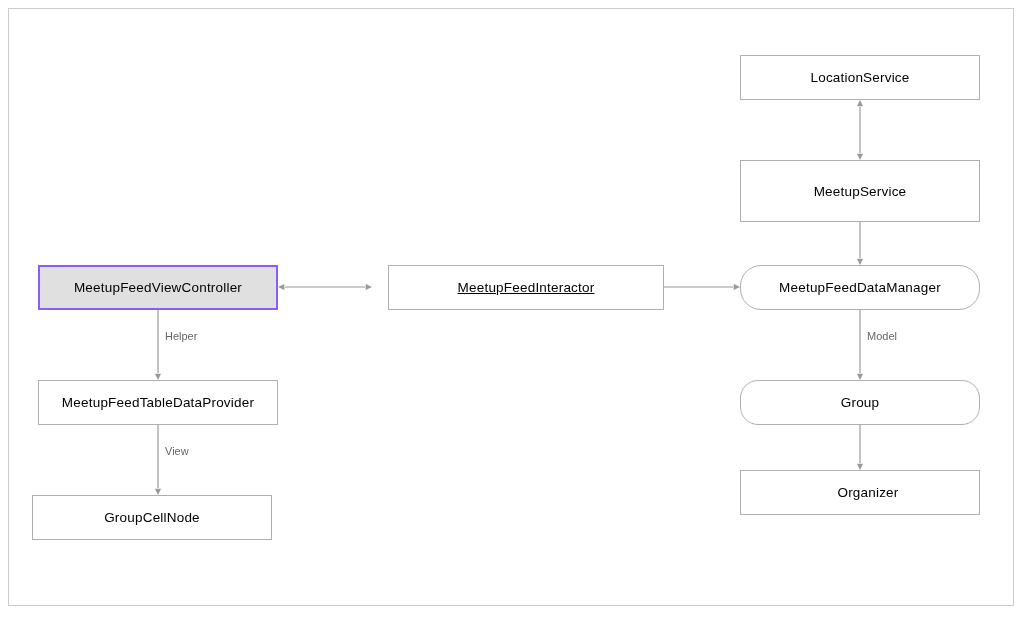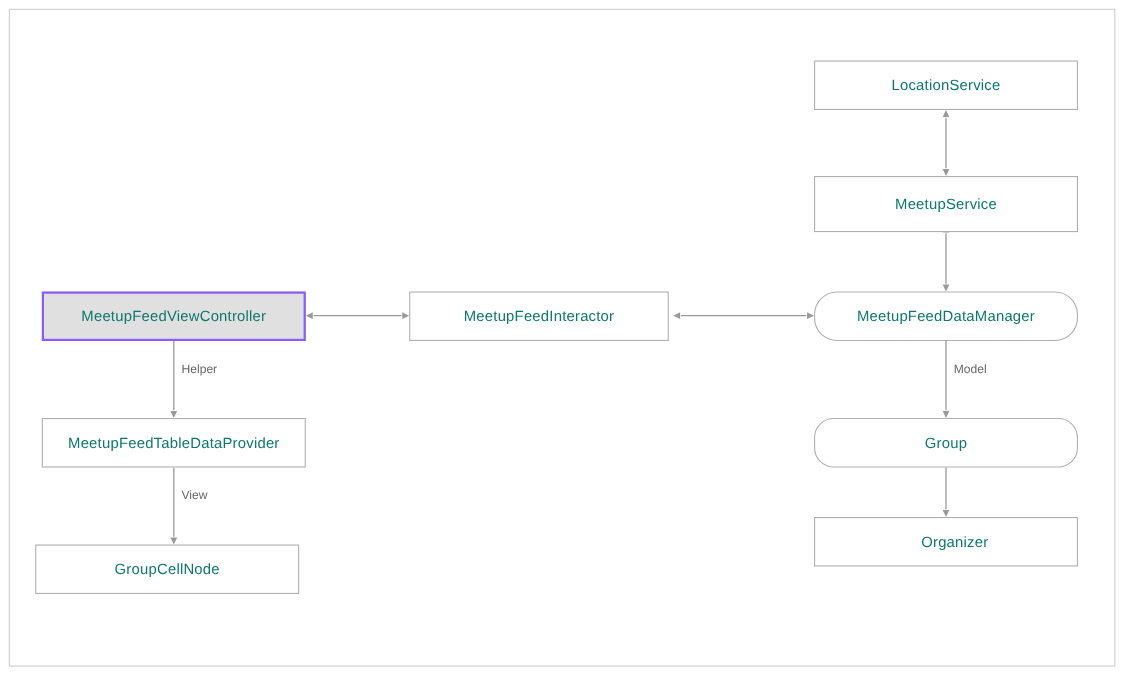--- a/index.html
+++ b/index.html
@@ -26,21 +26,21 @@
     display: flex;
     align-items: center;
     justify-content: center;
     box-sizing: border-box;
   }
   .node.highlight {
     background: #e0e0e0;
     border: 2px solid #8b5cf6;
   }
   .node-label {
-    color: #0f766e;
+    color: #000000;
     font-size: 13.5px;
     letter-spacing: 0.2px;
     text-align: left;
   }
   .edge-label {
     position: absolute;
     color: #666;
     font-size: 11px;
     text-align: right;
   }
@@ -91,27 +91,27 @@
 <div id="nodes-root">
     <div class="node highlight" style="left: 38px; top: 265px; width: 240px; height: 45px;">
       <span class="node-label">MeetupFeedViewController</span>
     </div>
     <div class="node" style="left: 38px; top: 380px; width: 240px; height: 45px;">
       <span class="node-label">MeetupFeedTableDataProvider</span>
     </div>
     <div class="node" style="left: 32px; top: 495px; width: 240px; height: 45px;">
       <span class="node-label">GroupCellNode</span>
     </div>
-    <div class="node" style="left: 372px; top: 265px; width: 236px; height: 45px;">
+    <div class="node" style="left: 388px; top: 265px; width: 276px; height: 45px; text-decoration: underline;">
       <span class="node-label">MeetupFeedInteractor</span>
     </div>
     <div class="node" style="left: 740px; top: 265px; width: 240px; height: 45px; border-radius: 21px;">
       <span class="node-label">MeetupFeedDataManager</span>
     </div>
-    <div class="node" style="left: 740px; top: 160px; width: 240px; height: 51px;">
+    <div class="node" style="left: 740px; top: 160px; width: 240px; height: 62px;">
       <span class="node-label">MeetupService</span>
     </div>
     <div class="node" style="left: 740px; top: 55px; width: 240px; height: 45px;">
       <span class="node-label">LocationService</span>
     </div>
     <div class="node" style="left: 740px; top: 380px; width: 240px; height: 45px; border-radius: 18px;">
       <span class="node-label">Group</span>
     </div>
     <div class="node" style="left: 740px; top: 470px; width: 240px; height: 45px; padding-left: 16px;">
       <span class="node-label">Organizer</span>

